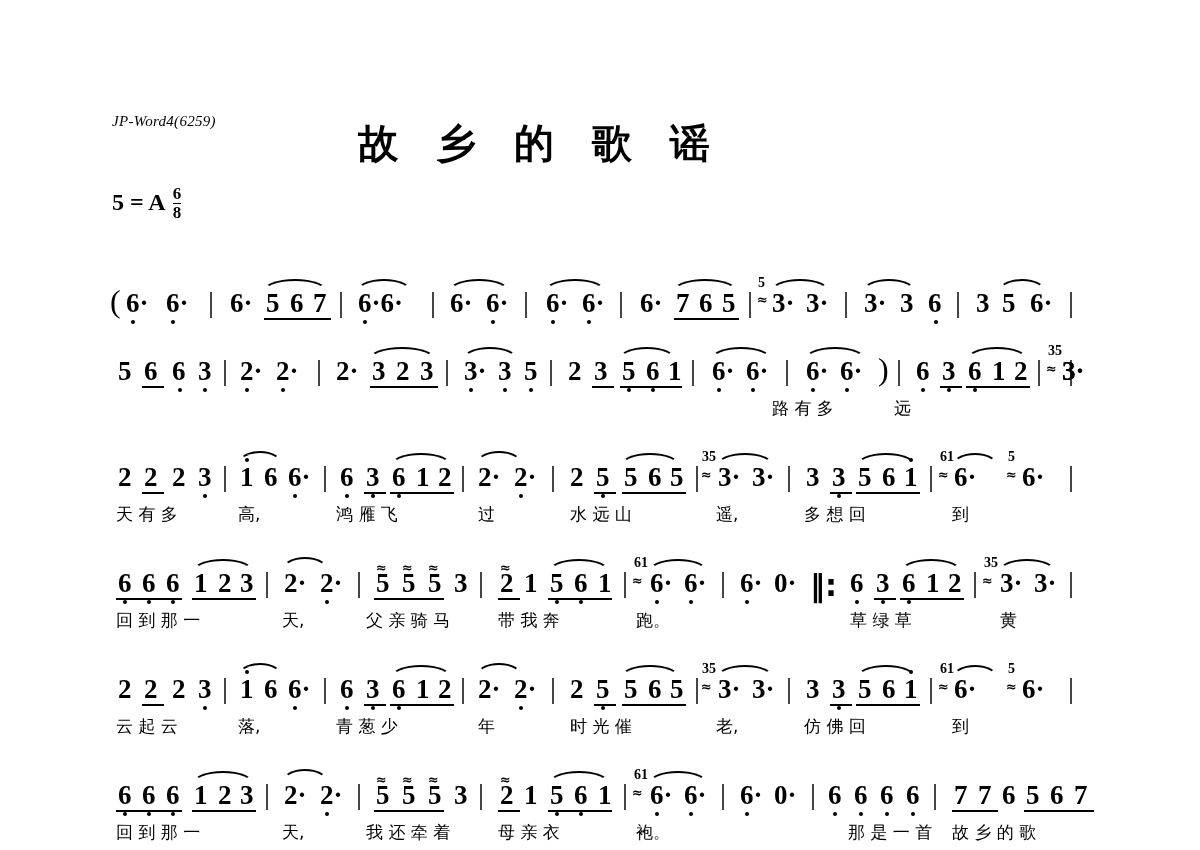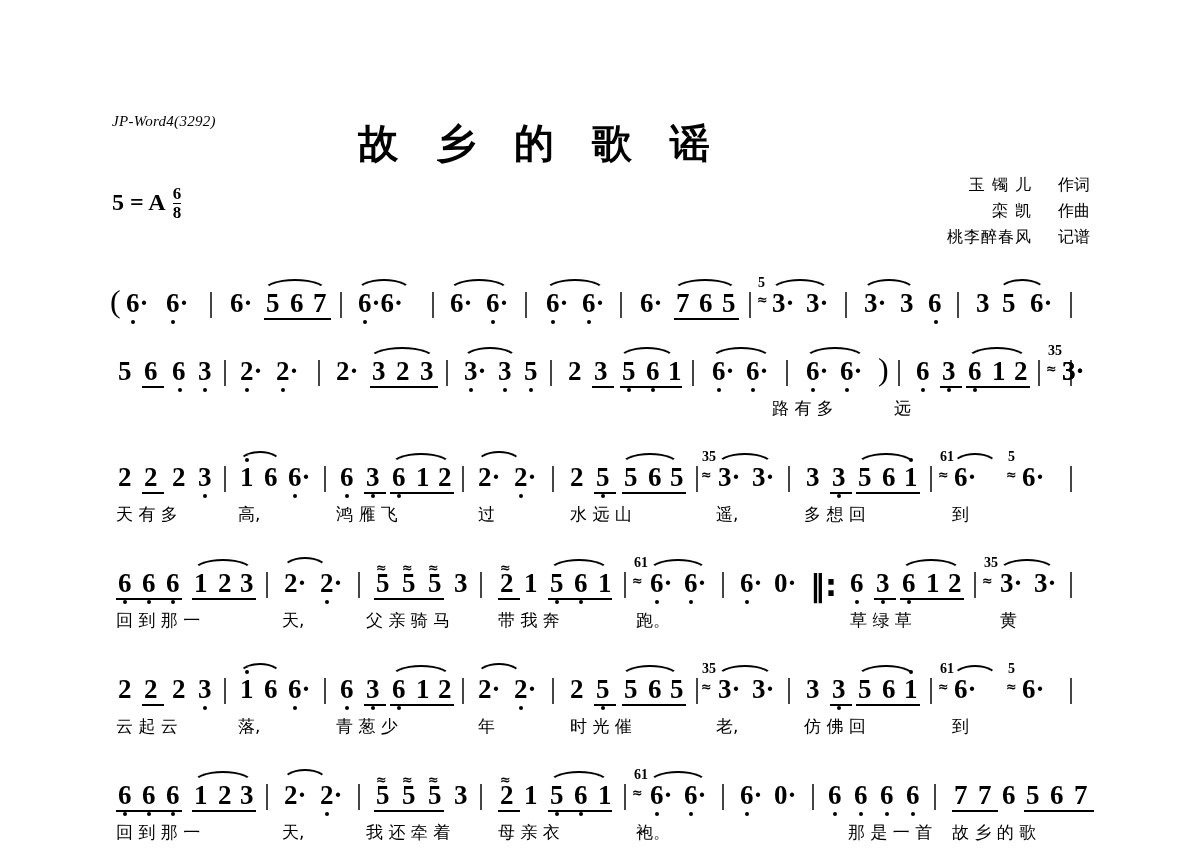--- a/index.html
+++ b/index.html
@@ -198,37 +198,32 @@
     top: 12px;
     font-size: 30px;
     font-family: "DejaVu Sans", serif;
   }
 </style>
 </head>
 <body>
 
 <div class="sheet">
 
-  <div class="doc-code">JP-Word4(3292)</div>
+  <div class="doc-code">JP-Word4(6259)</div>
 
   <div class="title">故 乡 的 歌 谣</div>
 
   <div class="keysig">
     <span>5 = A</span>
     <span class="frac">
       <span style="display:block">6</span>
       <span style="display:block;border-top:1.5px solid #000;">8</span>
     </span>
   </div>
 
-  <div class="credits">
-    <span class="row"><span class="nm">玉  镯  儿</span><span class="sp"></span><span>作词</span></span>
-    <span class="row"><span class="nm">栾      凯</span><span class="sp"></span><span>作曲</span></span>
-    <span class="row"><span class="nm">桃李醉春风</span><span class="sp"></span><span>记谱</span></span>
-  </div>
 
   <div class="system" style="top:276px;">
     <div class="notes">
       <span class="tok paren" style="left:0px;">(</span>
 
       <span class="tok" style="left:16px;">6·</span>
       <span class="dotb" style="left:21px; top:44px;"></span>
       <span class="tok" style="left:56px;">6·</span>
       <span class="dotb" style="left:61px; top:44px;"></span>
       <span class="tok bar" style="left:98px;">|</span>

